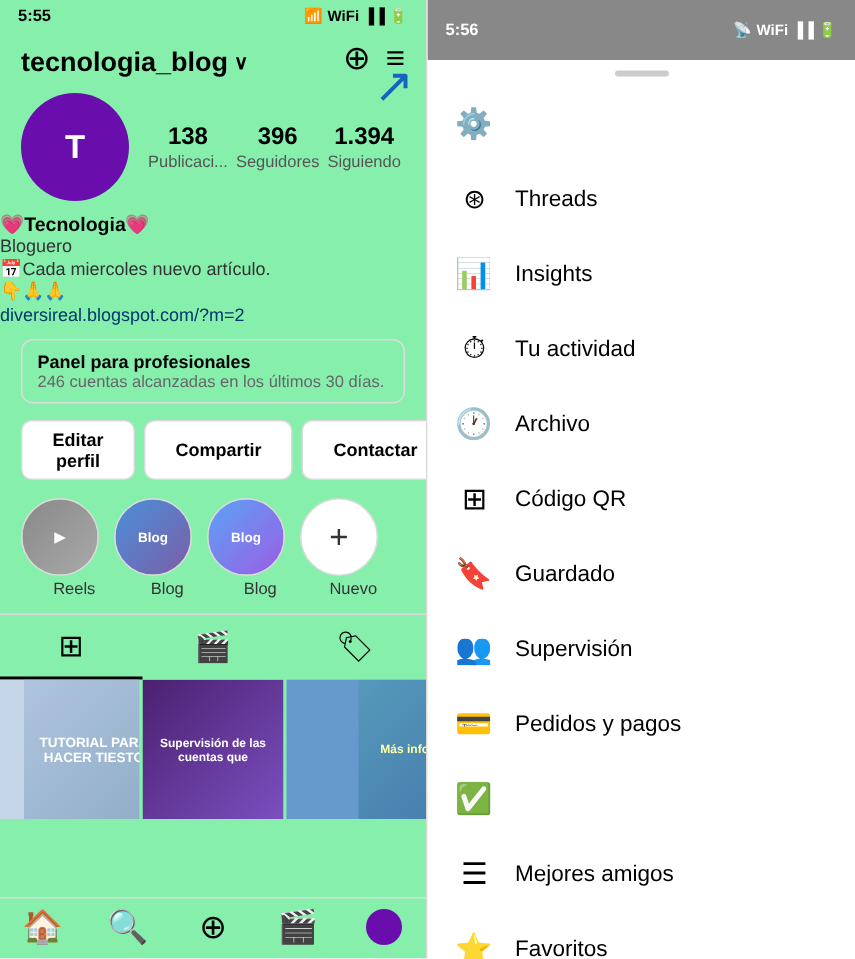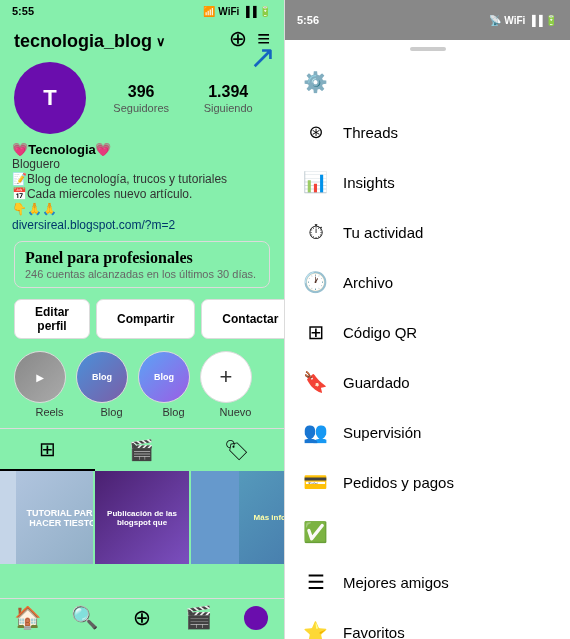--- a/index.html
+++ b/index.html
@@ -110,21 +110,21 @@
       font-weight: 700;
     }
 
     .stat-label {
       font-size: 11px;
       color: #555;
       text-align: center;
     }
 
     .bio-section {
-      padding: 2px 12px 4px;
+      padding: 2px 0 4px;
     }
 
     .bio-name {
       font-size: 13px;
       font-weight: 700;
     }
 
     .bio-title {
       font-size: 12px;
       color: #333;
@@ -143,23 +143,22 @@
     }
 
     .professional-panel {
       margin: 5px 14px;
       border: 1px solid #dbdbdb;
       border-radius: 8px;
       padding: 7px 10px;
     }
 
     .panel-title {
-      font-size: 16px;
+      font-size: 12px;
       font-weight: 600;
-      font-family: Liberation Serif, serif;
     }
 
     .panel-desc {
       font-size: 11px;
       color: #666;
       margin-top: 1px;
     }
 
     .action-buttons {
       display: flex;
@@ -421,34 +420,37 @@
   </div>
 
   <div class="blue-arrow-left">↗</div>
 
   <div class="profile-stats">
     <div class="avatar-circle">
       <span>T</span>
     </div>
     <div class="stats-row">
       <div class="stat-item">
+        <span class="stat-number">138</span>
+        <span class="stat-label">Publicaci...</span>
+      </div>
+      <div class="stat-item">
         <span class="stat-number">396</span>
         <span class="stat-label">Seguidores</span>
       </div>
       <div class="stat-item">
         <span class="stat-number">1.394</span>
         <span class="stat-label">Siguiendo</span>
       </div>
     </div>
   </div>
 
   <div class="bio-section">
     <div class="bio-name">💗Tecnologia💗</div>
     <div class="bio-title">Bloguero</div>
-    <div class="bio-line">📝Blog de tecnología, trucos y tutoriales</div>
     <div class="bio-line">📅Cada miercoles nuevo artículo.</div>
     <div class="bio-line">👇🙏🙏</div>
     <div class="bio-link">diversireal.blogspot.com/?m=2</div>
   </div>
 
   <div class="professional-panel">
     <div class="panel-title">Panel para profesionales</div>
     <div class="panel-desc">246 cuentas alcanzadas en los últimos 30 días.</div>
   </div>
 
@@ -489,21 +491,21 @@
     <div class="tab-item active">⊞</div>
     <div class="tab-item">🎬</div>
     <div class="tab-item">🏷</div>
   </div>
 
   <div class="posts-grid">
     <div class="post-cell post-cell-1">
       <div class="post-inner">TUTORIAL PARA<br>HACER TIESTO</div>
     </div>
     <div class="post-cell post-cell-2">
-      <div class="post-inner" style="font-size:8px;">Publicación de las blogspot que</div>
+      <div class="post-inner" style="font-size:8px;">Supervisión de las cuentas que</div>
     </div>
     <div class="post-cell post-cell-3">
       <div class="post-inner" style="font-size:8px;color:#ffa;">Más información</div>
     </div>
   </div>
 
   <div class="bottom-nav">
     <div class="bottom-nav-item">🏠</div>
     <div class="bottom-nav-item">🔍</div>
     <div class="bottom-nav-item">⊕</div>

